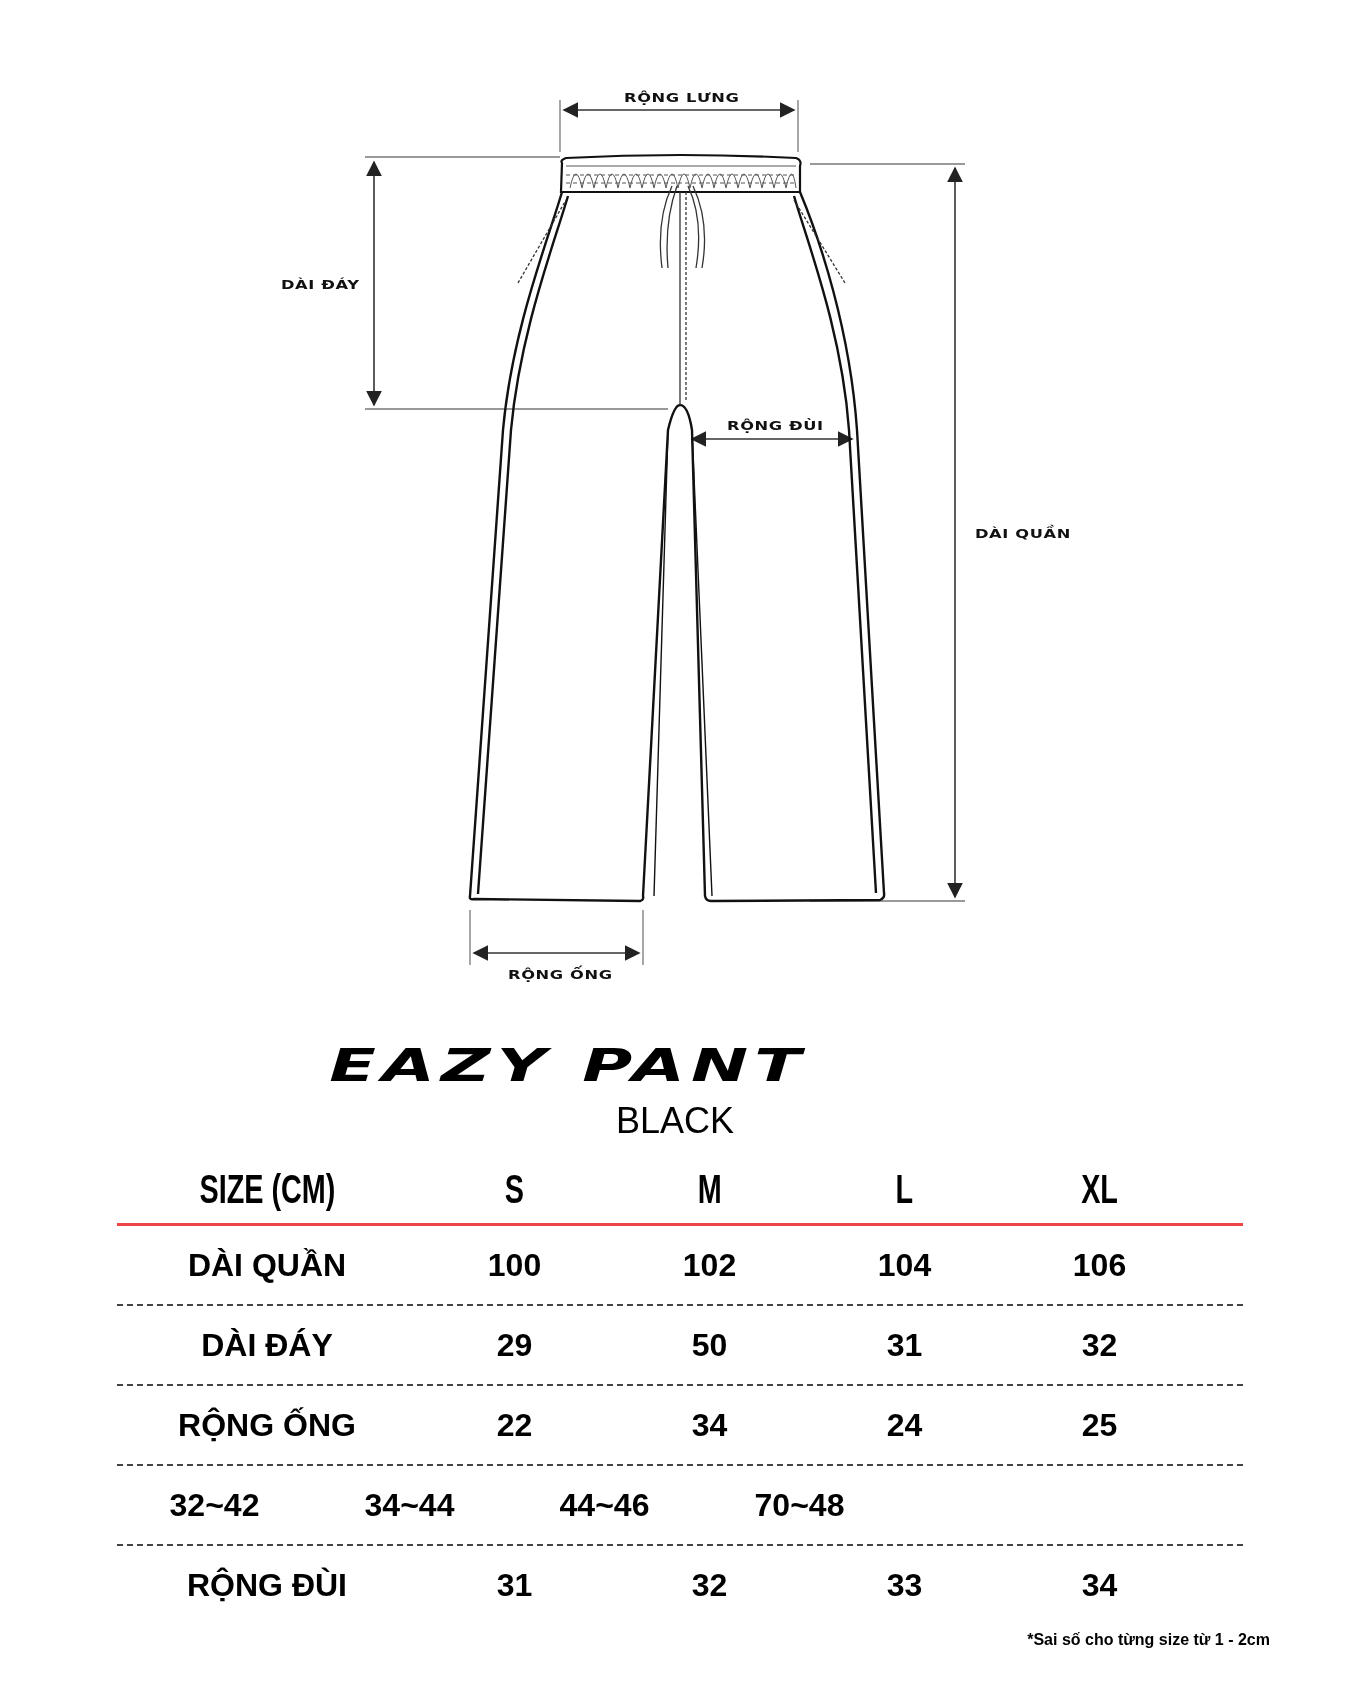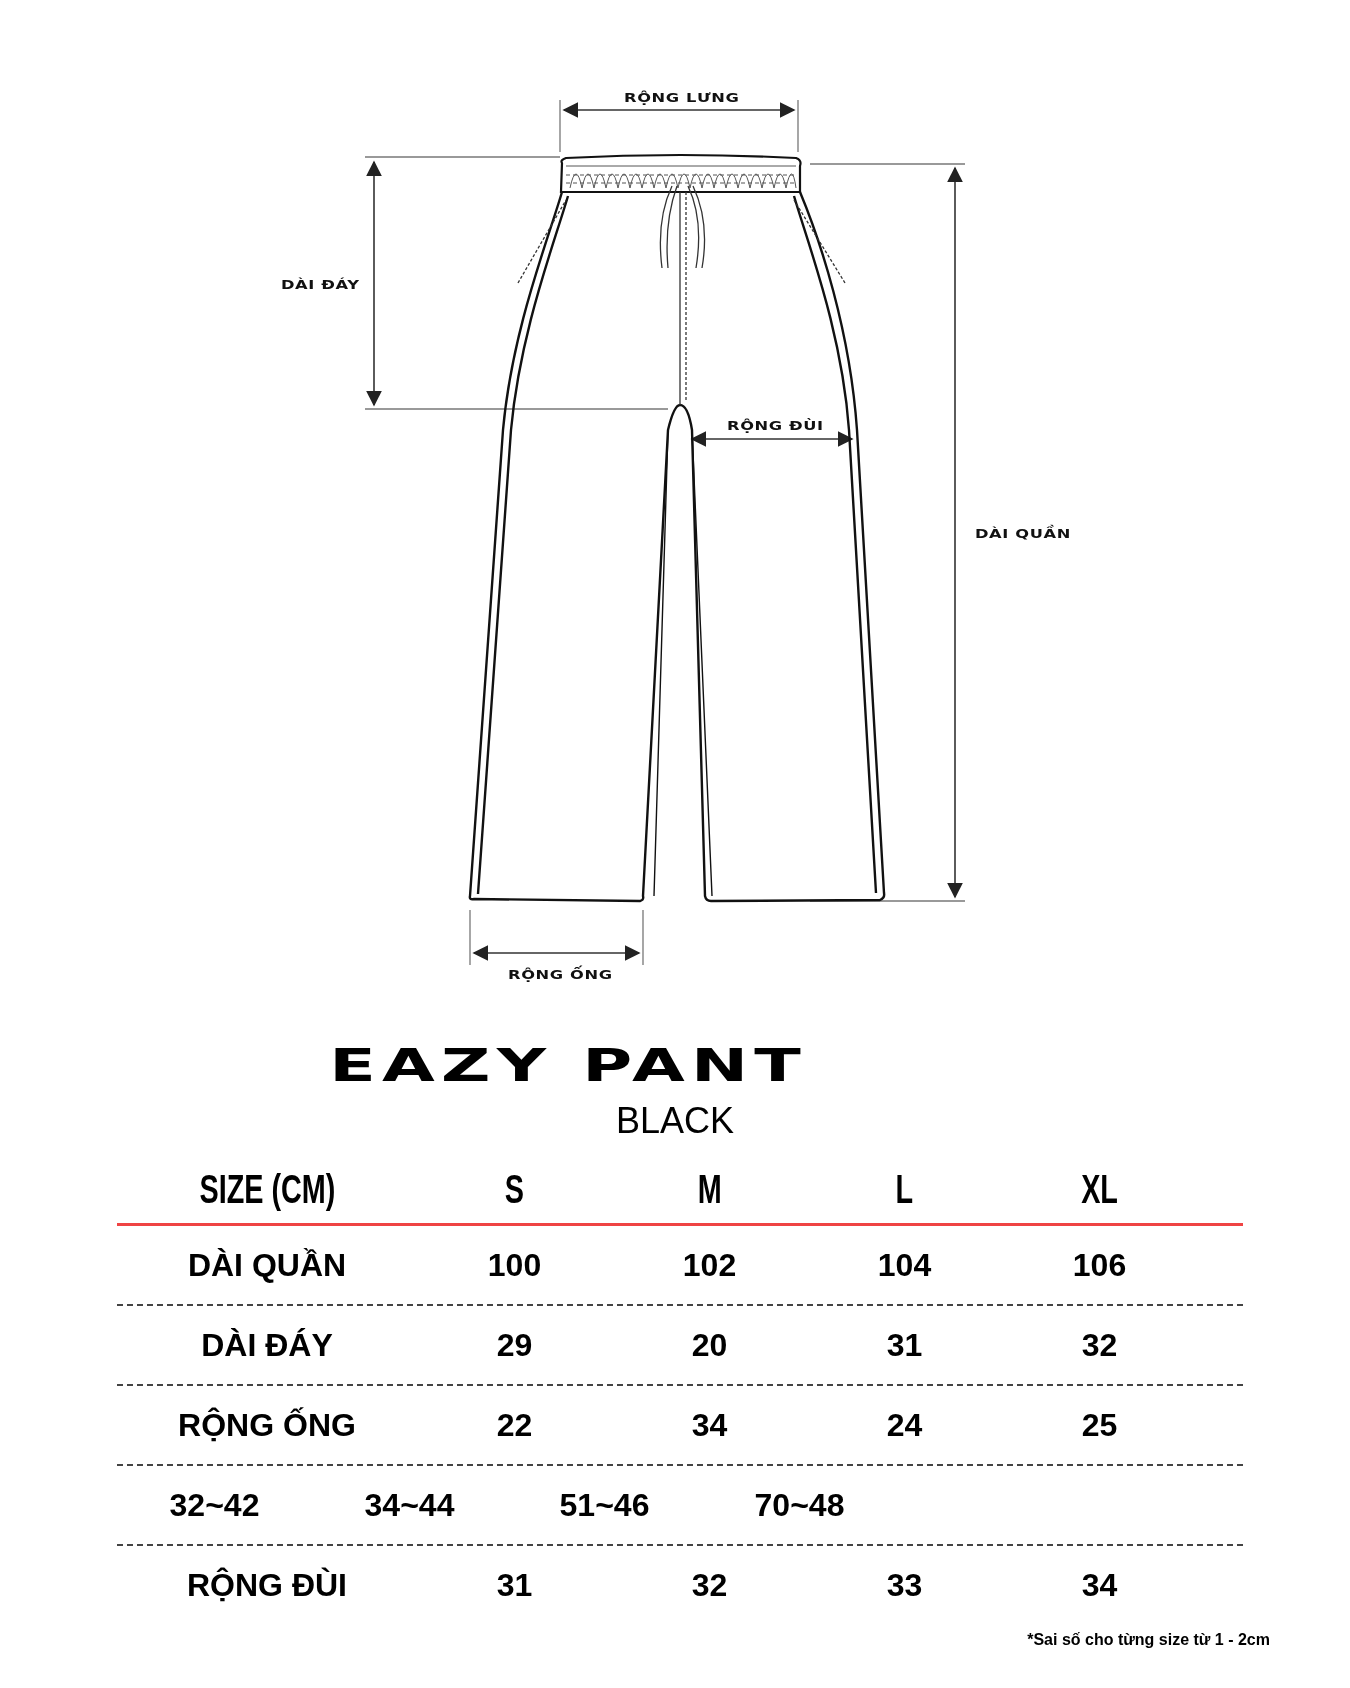--- a/index.html
+++ b/index.html
@@ -1,19 +1,19 @@
 <!DOCTYPE html>
 <html><head>
 <meta charset="utf-8">
 <style>
   html, body { margin:0; padding:0; background:#ffffff; }
   body { width:1350px; height:1688px; position:relative; overflow:hidden; font-family:"Liberation Sans", sans-serif; color:#000; }
   #drawing { position:absolute; left:0; top:0; width:1350px; height:1000px; }
   .dim-label { position:absolute; font-family:"DejaVu Sans", sans-serif; font-weight:bold; font-size:13px; letter-spacing:0.5px; transform:scaleX(1.25); transform-origin:left top; white-space:nowrap; color:#111; }
-  .title { position:absolute; left:0; width:1136px; top:1040px; text-align:center; font-family:"DejaVu Sans", sans-serif; font-weight:900; font-size:44px; letter-spacing:4px; }
+  .title { position:absolute; left:0; width:1136px; top:1040px; text-align:center; font-family:"DejaVu Sans", sans-serif; font-weight:900; font-size:44px; letter-spacing:4px;font-style:italic; }
   .title span { display:inline-block; transform:scaleX(1.55); }
   .subtitle { position:absolute; left:0; width:1350px; top:1100px; text-align:center; font-family:"Liberation Sans", sans-serif; font-size:36px; }
   .table { position:absolute; left:117px; top:1155px; width:1126px; }
   .row { display:flex; align-items:center; height:78px; }
   .row.head { height:68px; border-bottom:3px solid #ef4444; }
   .row.dashed { border-bottom:2px dashed #444; }
   .cell { text-align:center; font-weight:bold; font-size:32px; }
   .cell.label { width:300px; }
   .cell.val { width:195px; }
   .head .cell { font-family:"Liberation Sans", sans-serif; font-size:40px; font-weight:bold; }
@@ -95,35 +95,35 @@
   <div class="row dashed">
     <div class="cell label">DÀI QUẦN</div>
     <div class="cell val">100</div>
     <div class="cell val">102</div>
     <div class="cell val">104</div>
     <div class="cell val">106</div>
   </div>
   <div class="row dashed">
     <div class="cell label">DÀI ĐÁY</div>
     <div class="cell val">29</div>
-    <div class="cell val">20</div>
+    <div class="cell val">50</div>
     <div class="cell val">31</div>
     <div class="cell val">32</div>
   </div>
   <div class="row dashed">
     <div class="cell label">RỘNG ỐNG</div>
     <div class="cell val">22</div>
     <div class="cell val">34</div>
     <div class="cell val">24</div>
     <div class="cell val">25</div>
   </div>
   <div class="row dashed">
     <div class="cell val">32~42</div>
     <div class="cell val">34~44</div>
-    <div class="cell val">51~46</div>
+    <div class="cell val">44~46</div>
     <div class="cell val">70~48</div>
   </div>
   <div class="row">
     <div class="cell label">RỘNG ĐÙI</div>
     <div class="cell val">31</div>
     <div class="cell val">32</div>
     <div class="cell val">33</div>
     <div class="cell val">34</div>
   </div>
 </div>

